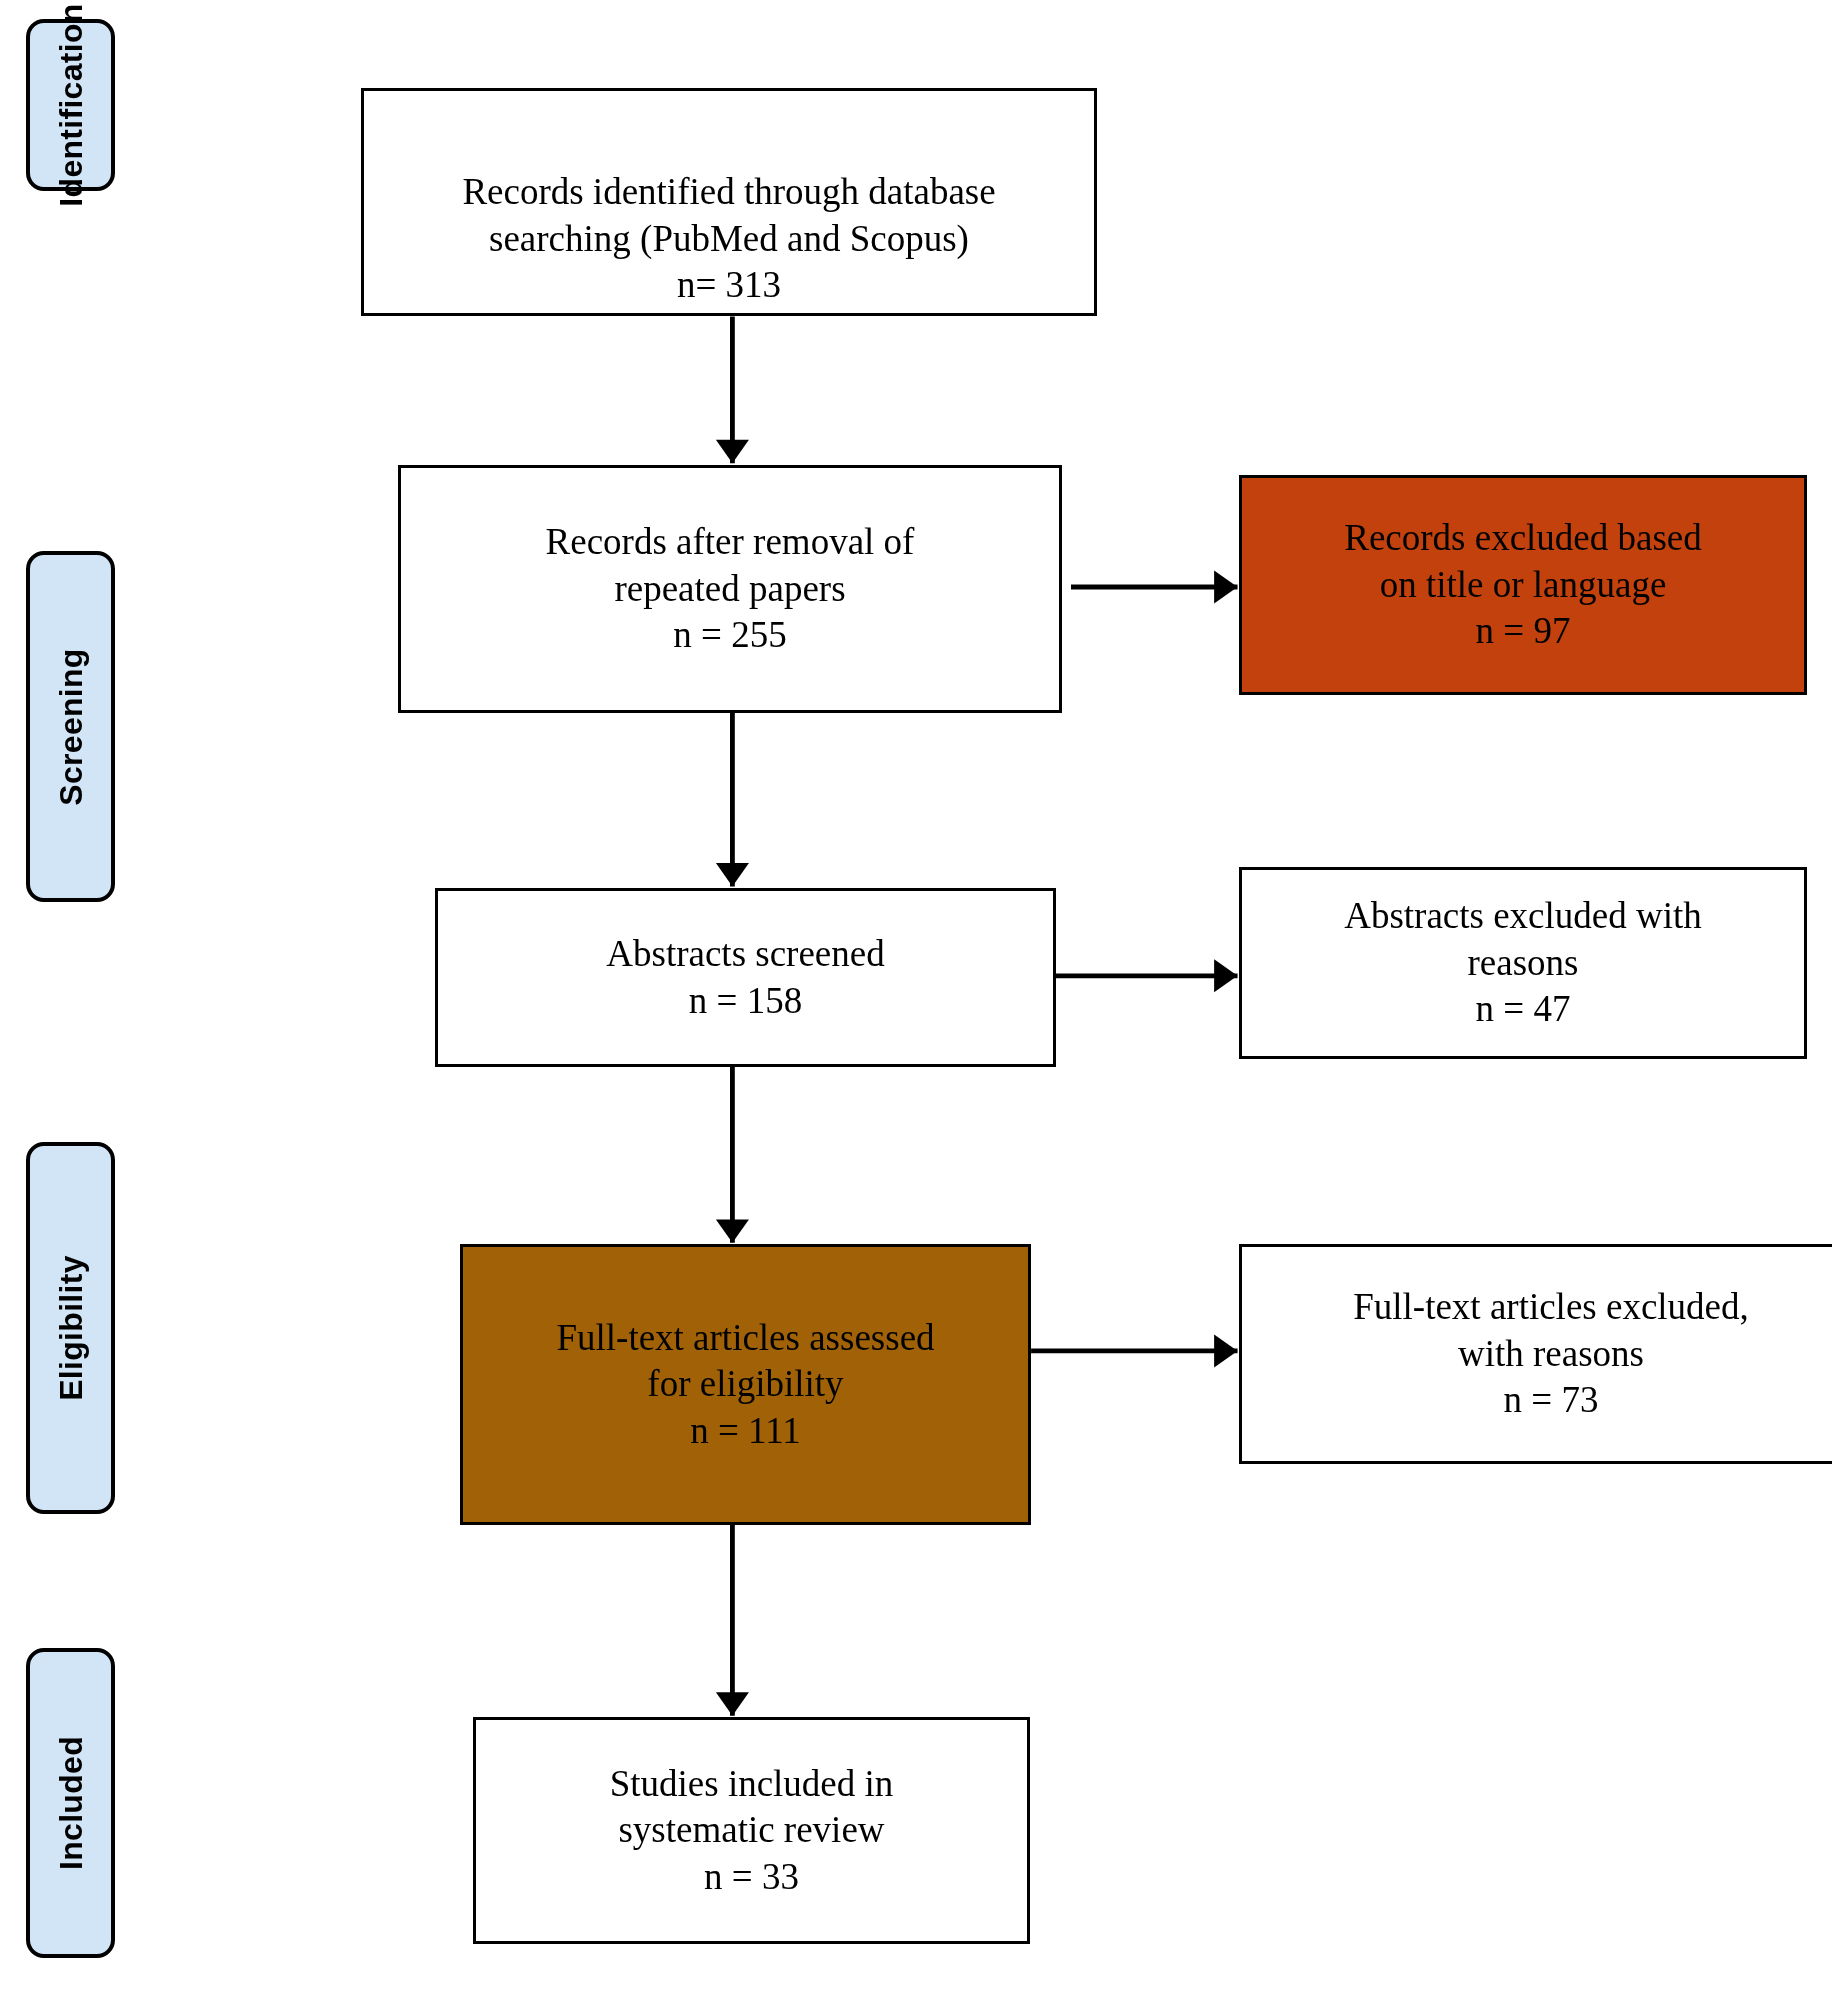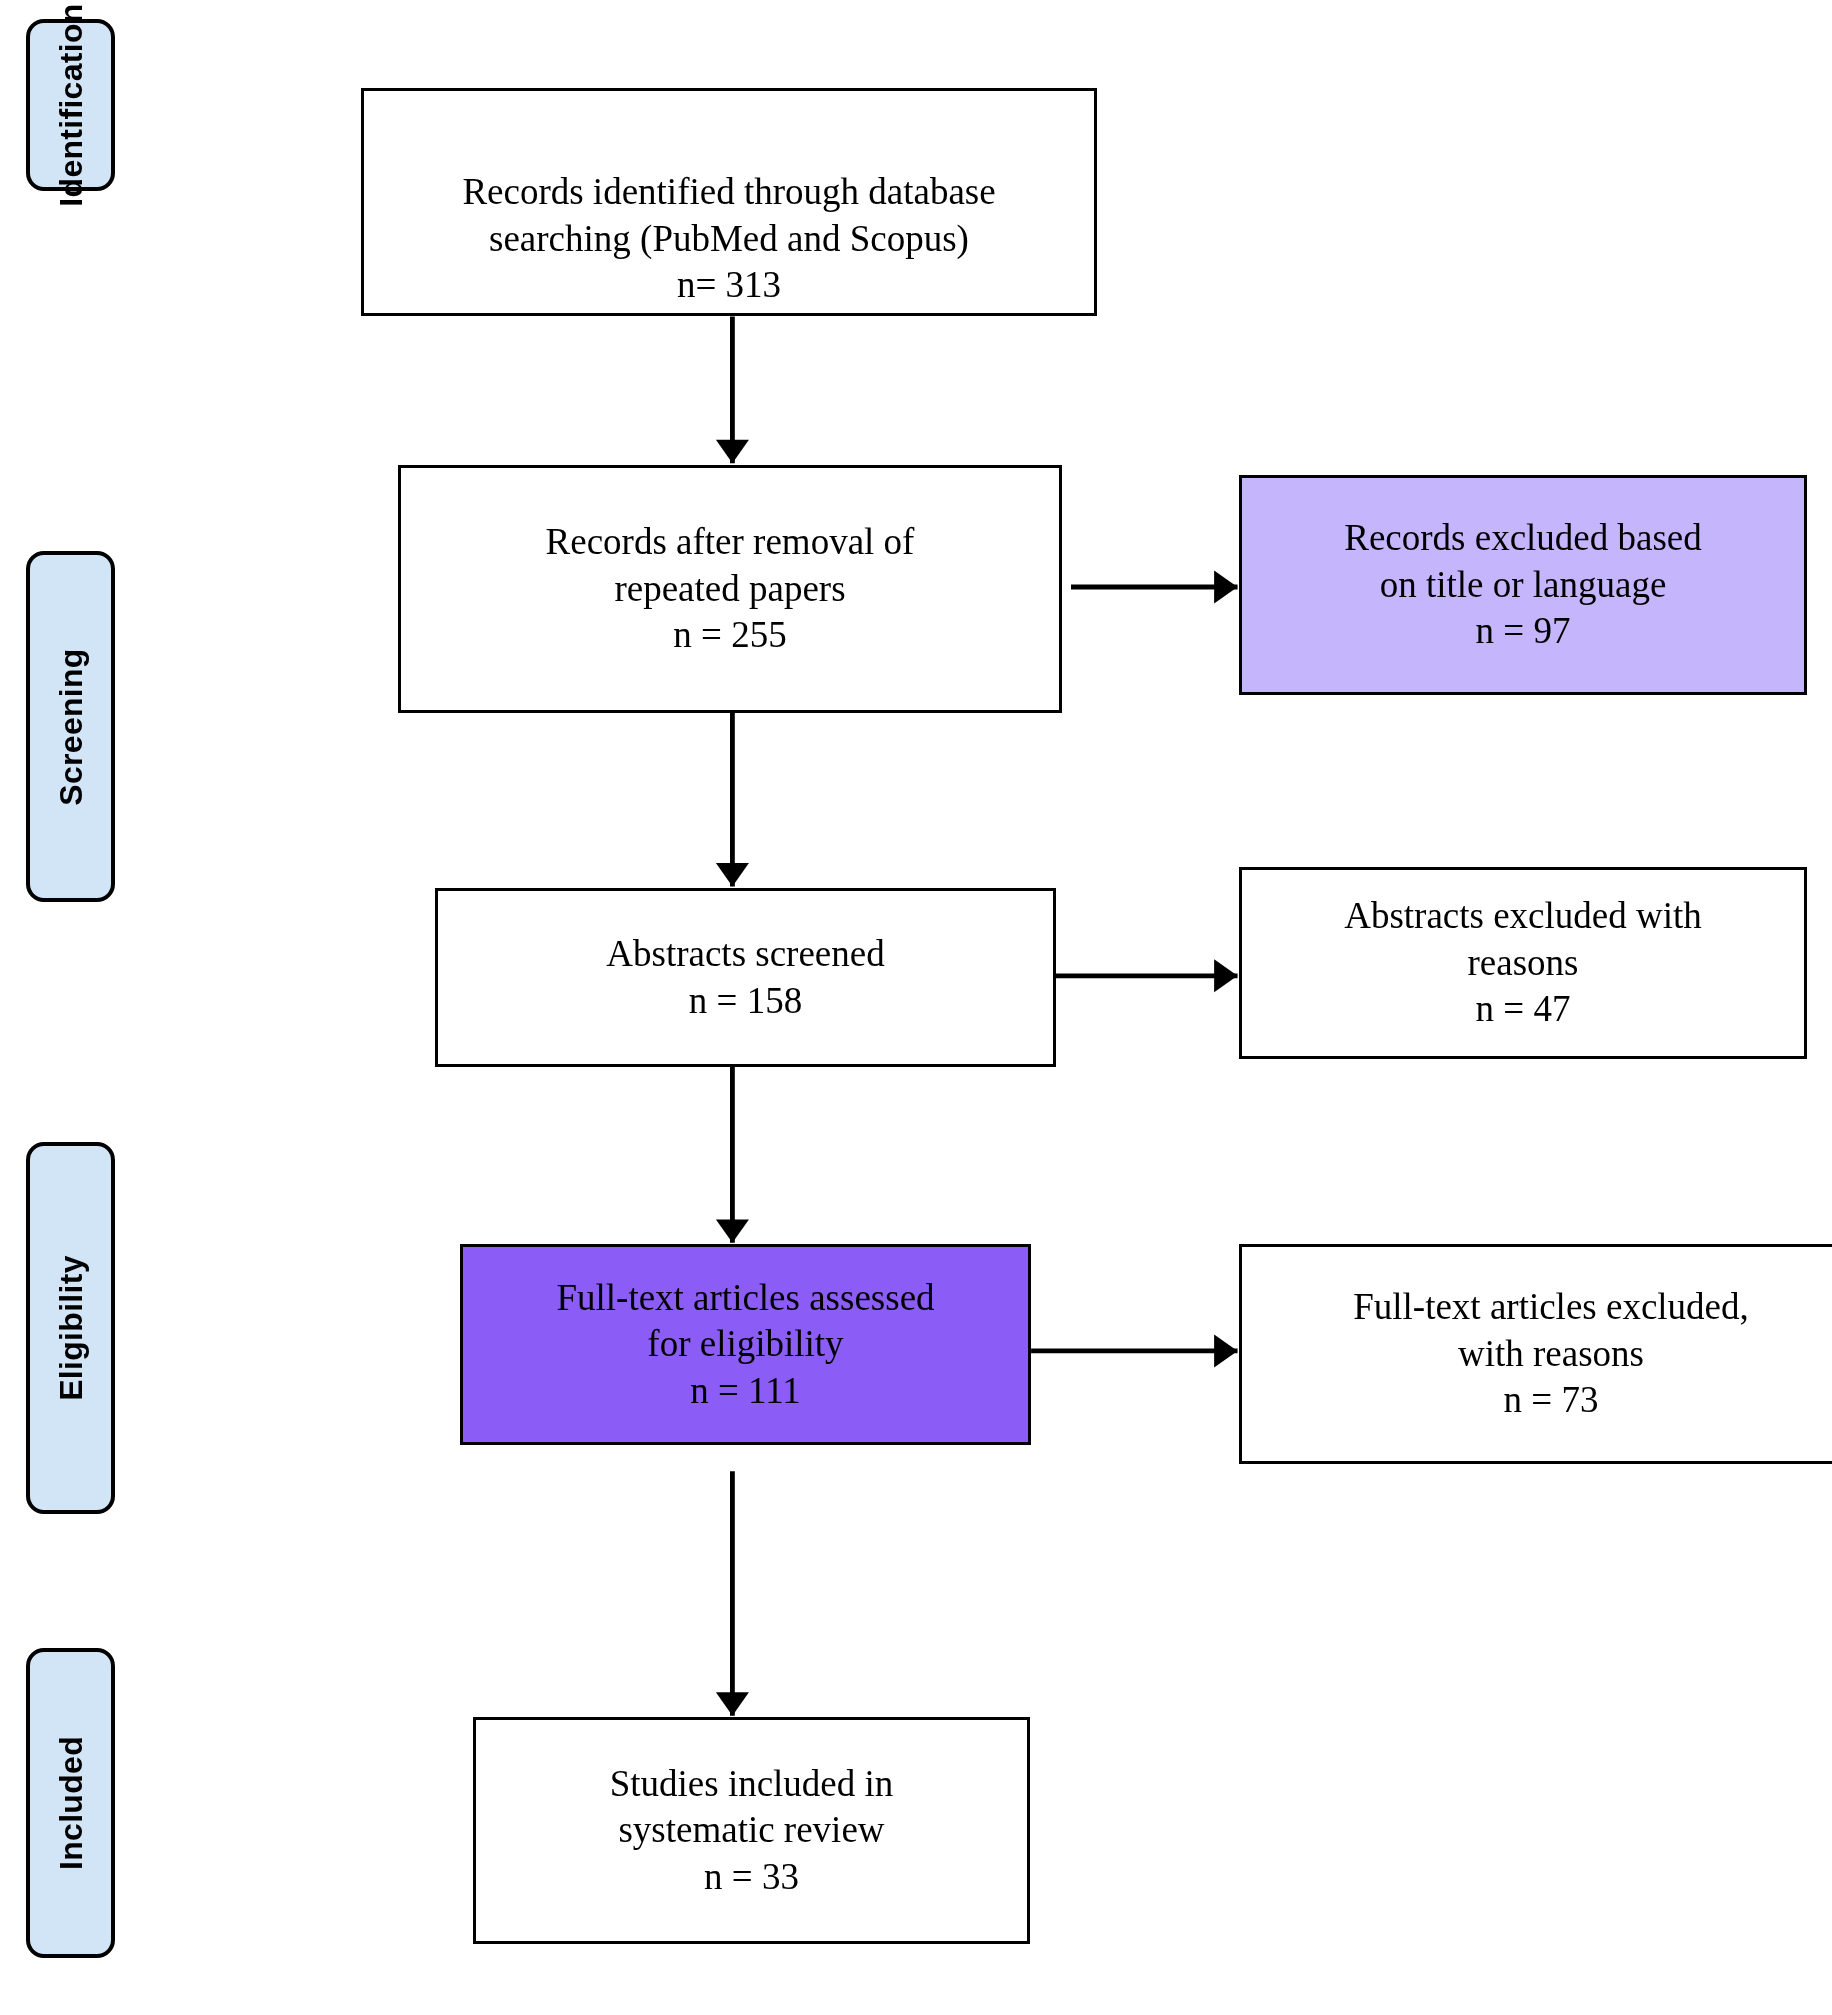--- a/index.html
+++ b/index.html
@@ -122,35 +122,35 @@
   <div class="flow-box" style="left: 361px; top: 88px; width: 736px; height: 228px; background: rgb(255, 255, 255); border-color: rgb(0, 0, 0); align-items: flex-end;">
     <span class="flow-box-text">Records identified through database
 searching (PubMed and Scopus)
 n= 313</span>
   </div>
   <div class="flow-box" style="left: 398px; top: 465px; width: 664px; height: 248px; background: rgb(255, 255, 255); border-color: rgb(0, 0, 0);">
     <span class="flow-box-text">Records after removal of
 repeated papers
 n = 255</span>
   </div>
-  <div class="flow-box" style="left: 1239px; top: 475px; width: 568px; height: 220px; background: #c4b5fd; border-color: rgb(0, 0, 0);">
+  <div class="flow-box" style="left: 1239px; top: 475px; width: 568px; height: 220px; background: #c2410c; border-color: rgb(0, 0, 0);">
     <span class="flow-box-text">Records excluded based
 on title or language
 n = 97</span>
   </div>
   <div class="flow-box" style="left: 435px; top: 888px; width: 621px; height: 179px; background: rgb(255, 255, 255); border-color: rgb(0, 0, 0);">
     <span class="flow-box-text">Abstracts screened
 n = 158</span>
   </div>
   <div class="flow-box" style="left: 1239px; top: 867px; width: 568px; height: 192px; background: rgb(255, 255, 255); border-color: rgb(0, 0, 0);">
     <span class="flow-box-text">Abstracts excluded with
 reasons
 n = 47</span>
   </div>
-  <div class="flow-box" style="left: 460px; top: 1244px; width: 571px; height: 201px; background: #8b5cf6; border-color: rgb(0, 0, 0);">
+  <div class="flow-box" style="left: 460px; top: 1244px; width: 571px; height: 281px; background: #a16207; border-color: rgb(0, 0, 0);">
     <span class="flow-box-text">Full-text articles assessed
 for eligibility
 n = 111</span>
   </div>
   <div class="flow-box" style="left: 1239px; top: 1244px; width: 624px; height: 220px; background: rgb(255, 255, 255); border-color: rgb(0, 0, 0);">
     <span class="flow-box-text">Full-text articles excluded,
 with reasons
 n = 73</span>
   </div>
   <div class="flow-box" style="left: 473px; top: 1717px; width: 557px; height: 227px; background: rgb(255, 255, 255); border-color: rgb(0, 0, 0);">

